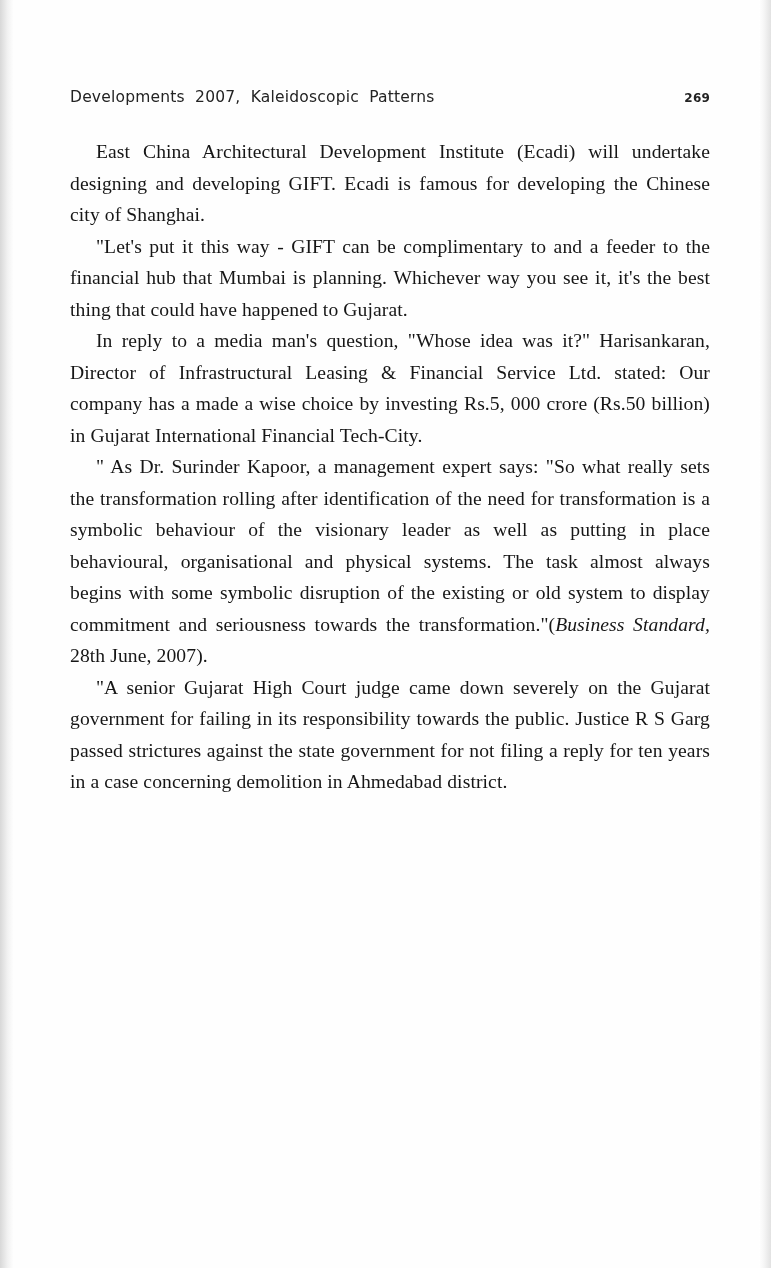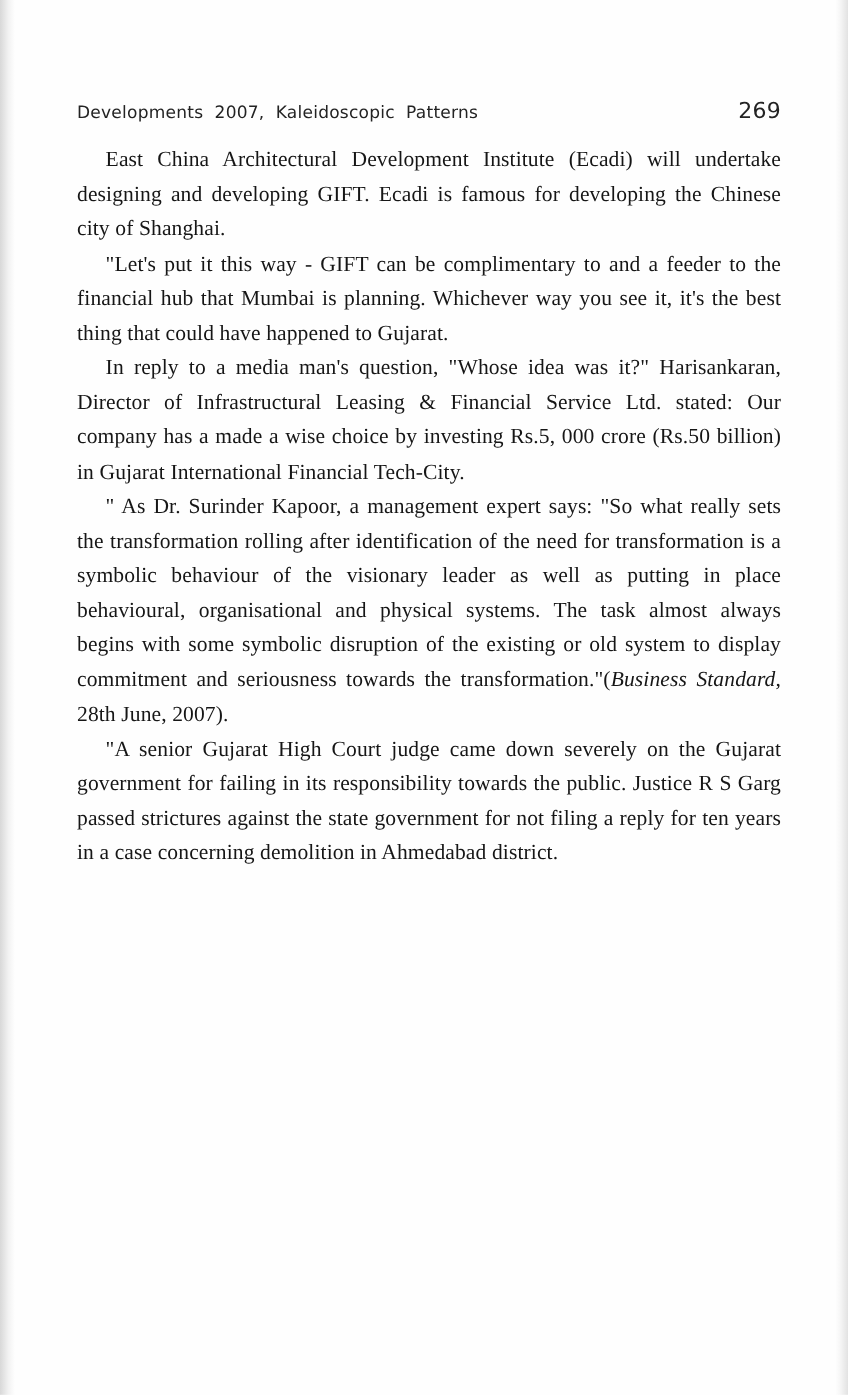--- a/index.html
+++ b/index.html
@@ -42,28 +42,28 @@
     width: 640px;
   }
   .running-head {
     display: flex;
     justify-content: space-between;
     align-items: baseline;
     font-family: "DejaVu Sans", sans-serif;
     font-size: 15.5px;
     letter-spacing: 0.2px;
     color: #232323;
-    margin-bottom: 18px;
+    margin-bottom: 30px;
   }
   .running-head .rh-title {
     white-space: pre;
   }
   .running-head .rh-page {
-    font-weight: 400;
-    font-size: 20px;
+    font-weight: 700;
+    font-size: 12px;
   }
   .body-text p {
     margin: 0 0 0.0em 0;
     font-size: 19.6px;
     line-height: 31.5px;
     text-align: justify;
     text-justify: inter-word;
     color: #161616;
     letter-spacing: 0.1px;
   }

